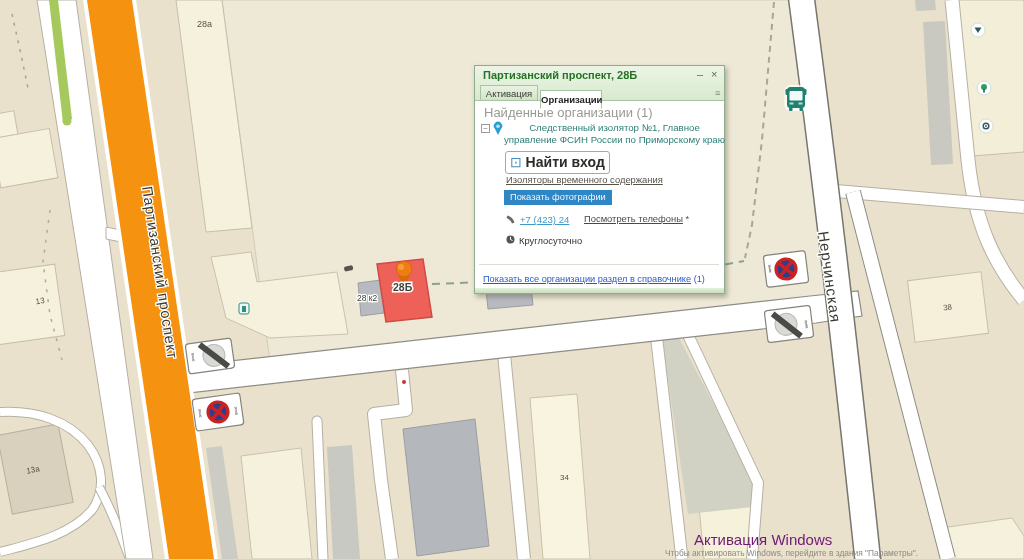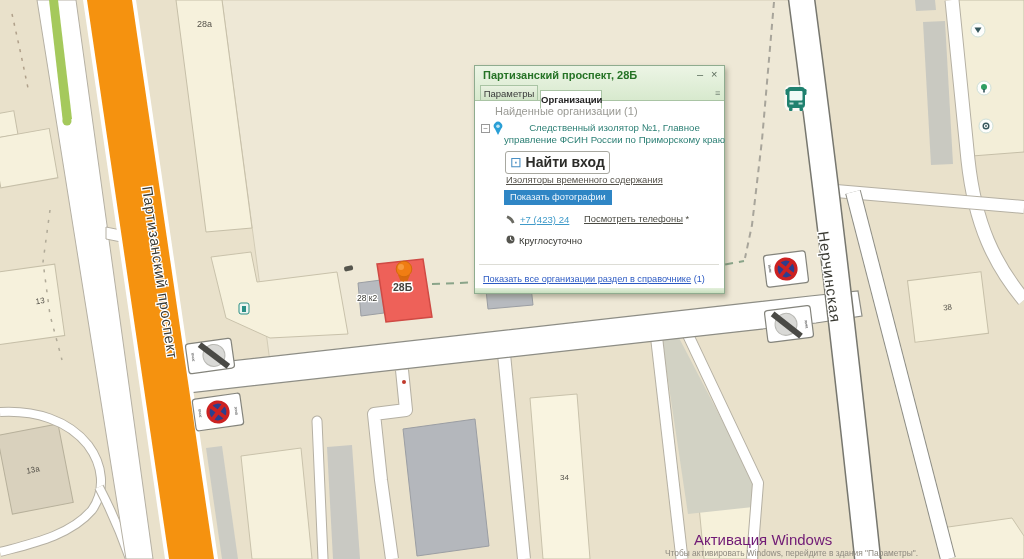--- a/index.html
+++ b/index.html
@@ -210,29 +210,29 @@
 <div id="popup" style="position:absolute;left:474px;top:40px;width:249px;height:227px;background:#ffffff;border:1px solid #8fac8f;box-shadow:2px 3px 5px rgba(90,90,70,0.45);font-family:'Liberation Sans',sans-serif;margin-top:25px;">
 
   <div style="position:absolute;left:0;top:0;width:100%;height:35px;background:linear-gradient(#ecf5e5,#d7e9cd);"></div>
 
   <div style="position:absolute;left:8px;top:3px;font-size:11px;font-weight:bold;color:#267326;">Партизанский проспект, 28Б</div>
 
   <div style="position:absolute;left:222px;top:2px;font-size:11px;color:#5a6a5a;">–</div>
 
   <div style="position:absolute;left:236px;top:2px;font-size:11px;color:#5a6a5a;">×</div>
 
-  <div style="position:absolute;left:5px;top:19px;width:56px;height:15px;background:linear-gradient(#e9f2e1,#cfe3c5);border:1px solid #a9c4a4;border-bottom:none;font-size:9.5px;color:#3a3a3a;line-height:16px;text-align:center;">Параметры</div>
+  <div style="position:absolute;left:5px;top:19px;width:56px;height:15px;background:linear-gradient(#e9f2e1,#cfe3c5);border:1px solid #a9c4a4;border-bottom:none;font-size:9.5px;color:#3a3a3a;line-height:16px;text-align:center;">Активация</div>
 
   <div style="position:absolute;left:65px;top:24px;width:60px;height:17px;background:#ffffff;border:1px solid #a9c4a4;border-bottom:1px solid #ffffff;font-size:9.5px;font-weight:bold;color:#222;line-height:17px;text-align:center;z-index:2;">Организации</div>
 
   <div style="position:absolute;left:0;top:34px;width:100%;height:1px;background:#a9c4a4;"></div>
 
   <div style="position:absolute;left:240px;top:22px;font-size:9px;color:#7a8a7a;">≡</div>
 
-  <div style="position:absolute;left:20px;top:39px;font-size:11px;color:#9a9a94;">Найденные организации (1)</div>
+  <div style="position:absolute;left:9px;top:39px;font-size:13px;color:#9a9a94;">Найденные организации (1)</div>
 
   <div style="position:absolute;left:6px;top:58px;width:7px;height:7px;border:1px solid #999;font-size:7px;line-height:6px;text-align:center;color:#666;">–</div>
 
   <svg style="position:absolute;left:17px;top:55px;" width="12" height="15">
       <path d="M6,14 L3,8 A4.2 4.2 0 1 1 9,8 Z" fill="#2a9fd6"></path>
       <circle cx="6" cy="5.2" r="1.8" fill="#bfe6f5"></circle>
     </svg>
 
   <div style="position:absolute;left:29px;top:56px;font-size:9.7px;line-height:11.5px;color:#2b7f74;white-space:nowrap;text-align:center;">Следственный изолятор №1, Главное<br>управление ФСИН России по Приморскому краю</div>
 

